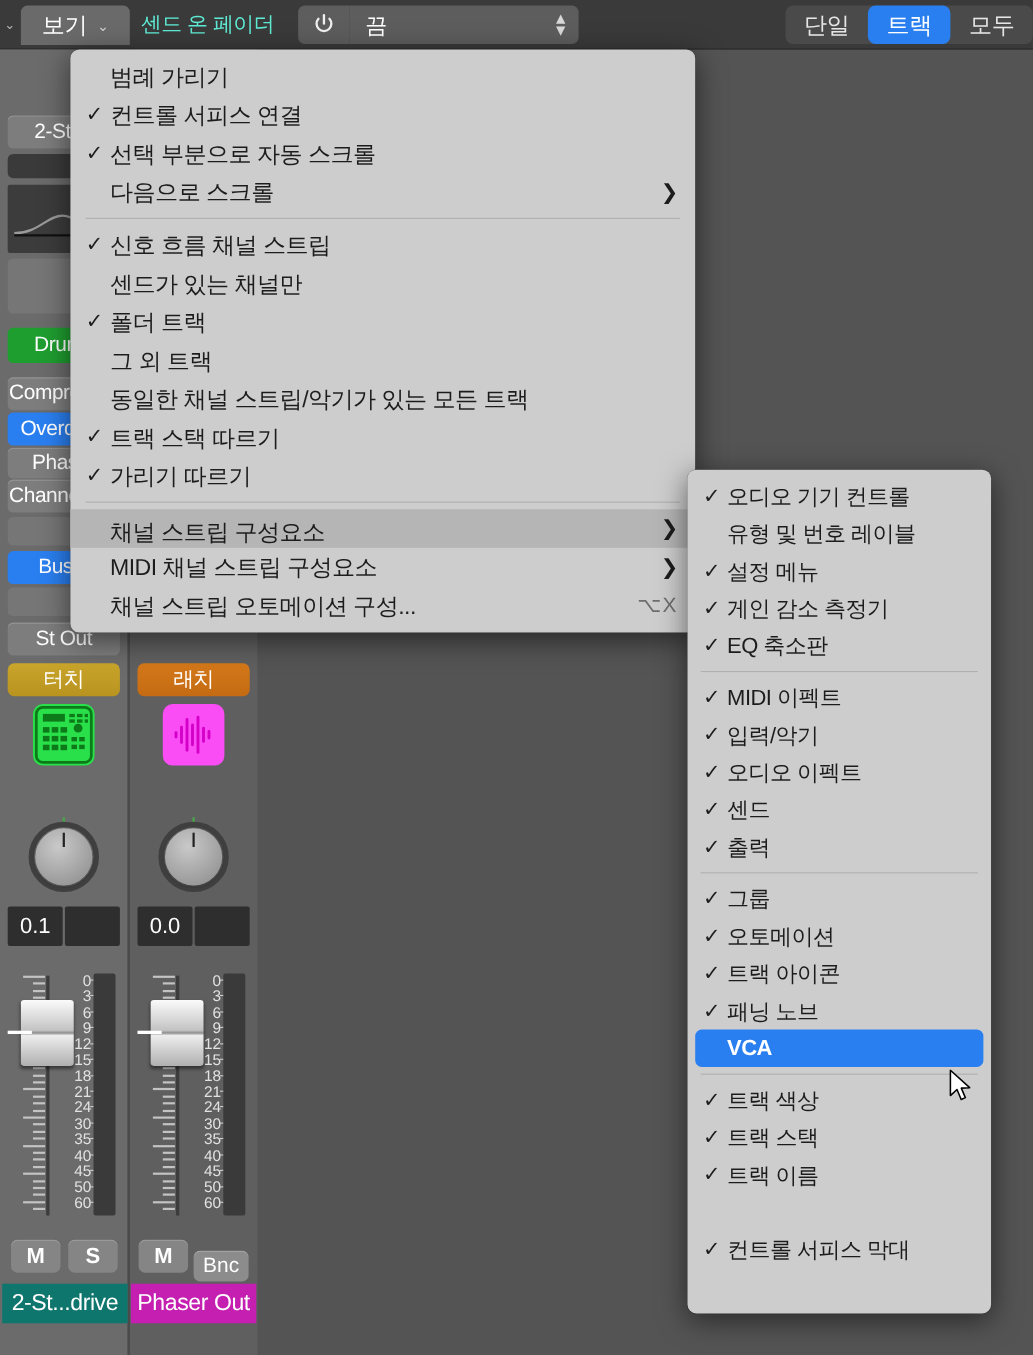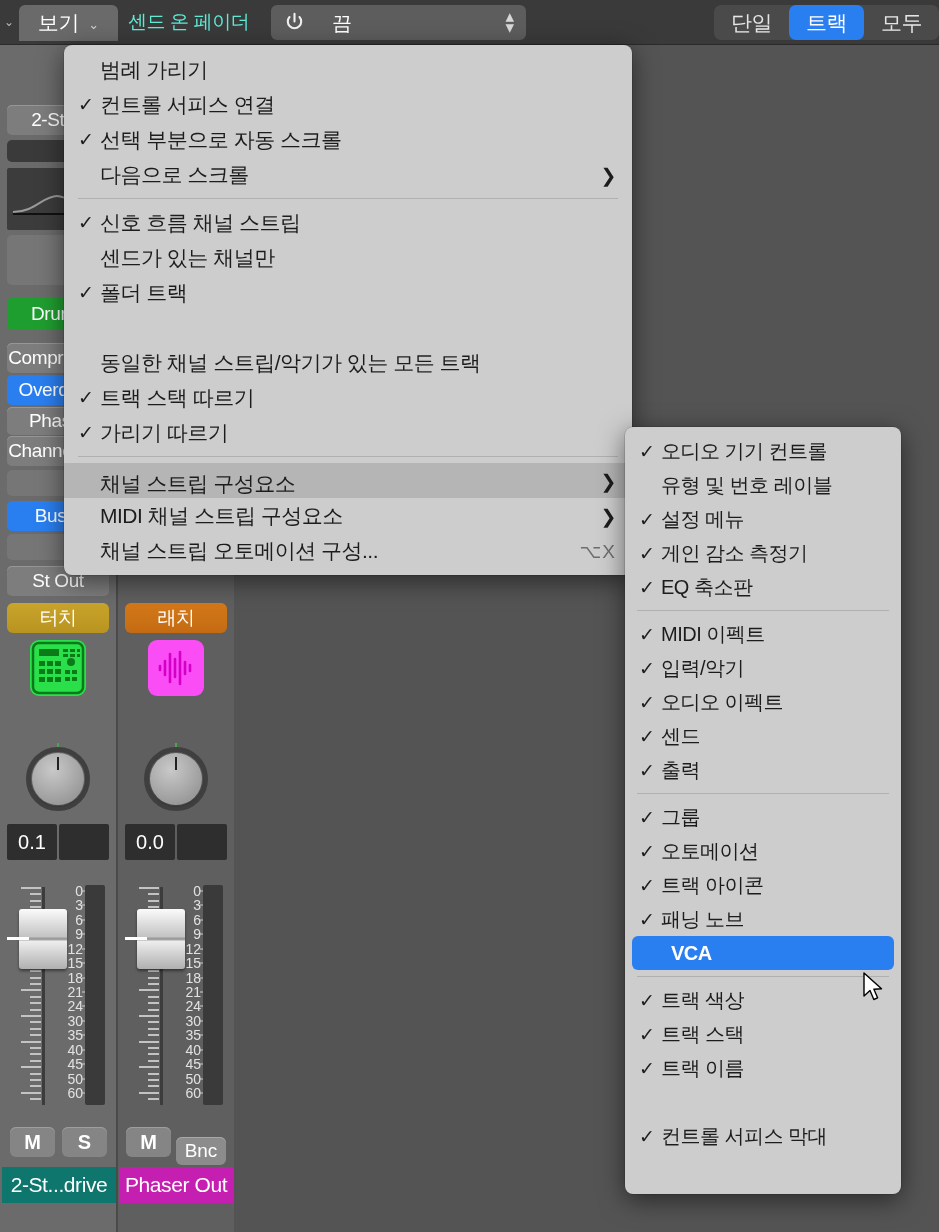--- a/index.html
+++ b/index.html
@@ -181,21 +181,21 @@
   }
   .menu-sub .mi { height: 34px; font-size: 20px; }
   .mi .check { width: 22px; flex: 0 0 22px; font-size: 19px; color:#1c1c1c; }
   .mi .check.off { color: transparent; }
   .mi .mlabel { flex: 1 1 auto; }
   .mi .arrow { position:absolute; right: 16px; top: 50%; transform: translateY(-50%); font-size: 19px; color:#1c1c1c; }
   .mi .short { position:absolute; right: 16px; top:50%; transform: translateY(-50%); font-size:19px; color:#6e6e6e; letter-spacing:1px;}
   .mi.hovered { background: #b5b5b5; align-items: flex-end; }
   .mi.selected {
     background: #2a7ff0; color: #fff; border-radius: 6px;
-    margin: 0 7px; padding-left: 17px;
+    margin: 0 7px; padding-left: 7px;
   }
   .mi.selected .check { color: transparent; }
   .mi.selected .mlabel { color:#fff; font-weight: 600; }
   .sep { height: 1px; background: #b0b0b0; margin: 6px 14px; }
   .menu-sub .sep { margin: 6px 12px; }
 
   
   .cursor { position:absolute; left: 862px; top: 972px; width: 22px; height: 32px; }
 </style>
 </head>
@@ -505,20 +505,21 @@
       <div class="mi">
         <span class="check off">✓</span>
         <span class="mlabel">센드가 있는 채널만</span>
       </div>
       <div class="mi">
         <span class="check">✓</span>
         <span class="mlabel">폴더 트랙</span>
       </div>
       <div class="mi">
         <span class="check off">✓</span>
+        <span class="mlabel">그 외 트랙</span>
       </div>
       <div class="mi">
         <span class="check off">✓</span>
         <span class="mlabel">동일한 채널 스트립/악기가 있는 모든 트랙</span>
       </div>
       <div class="mi">
         <span class="check">✓</span>
         <span class="mlabel">트랙 스택 따르기</span>
       </div>
       <div class="mi">

